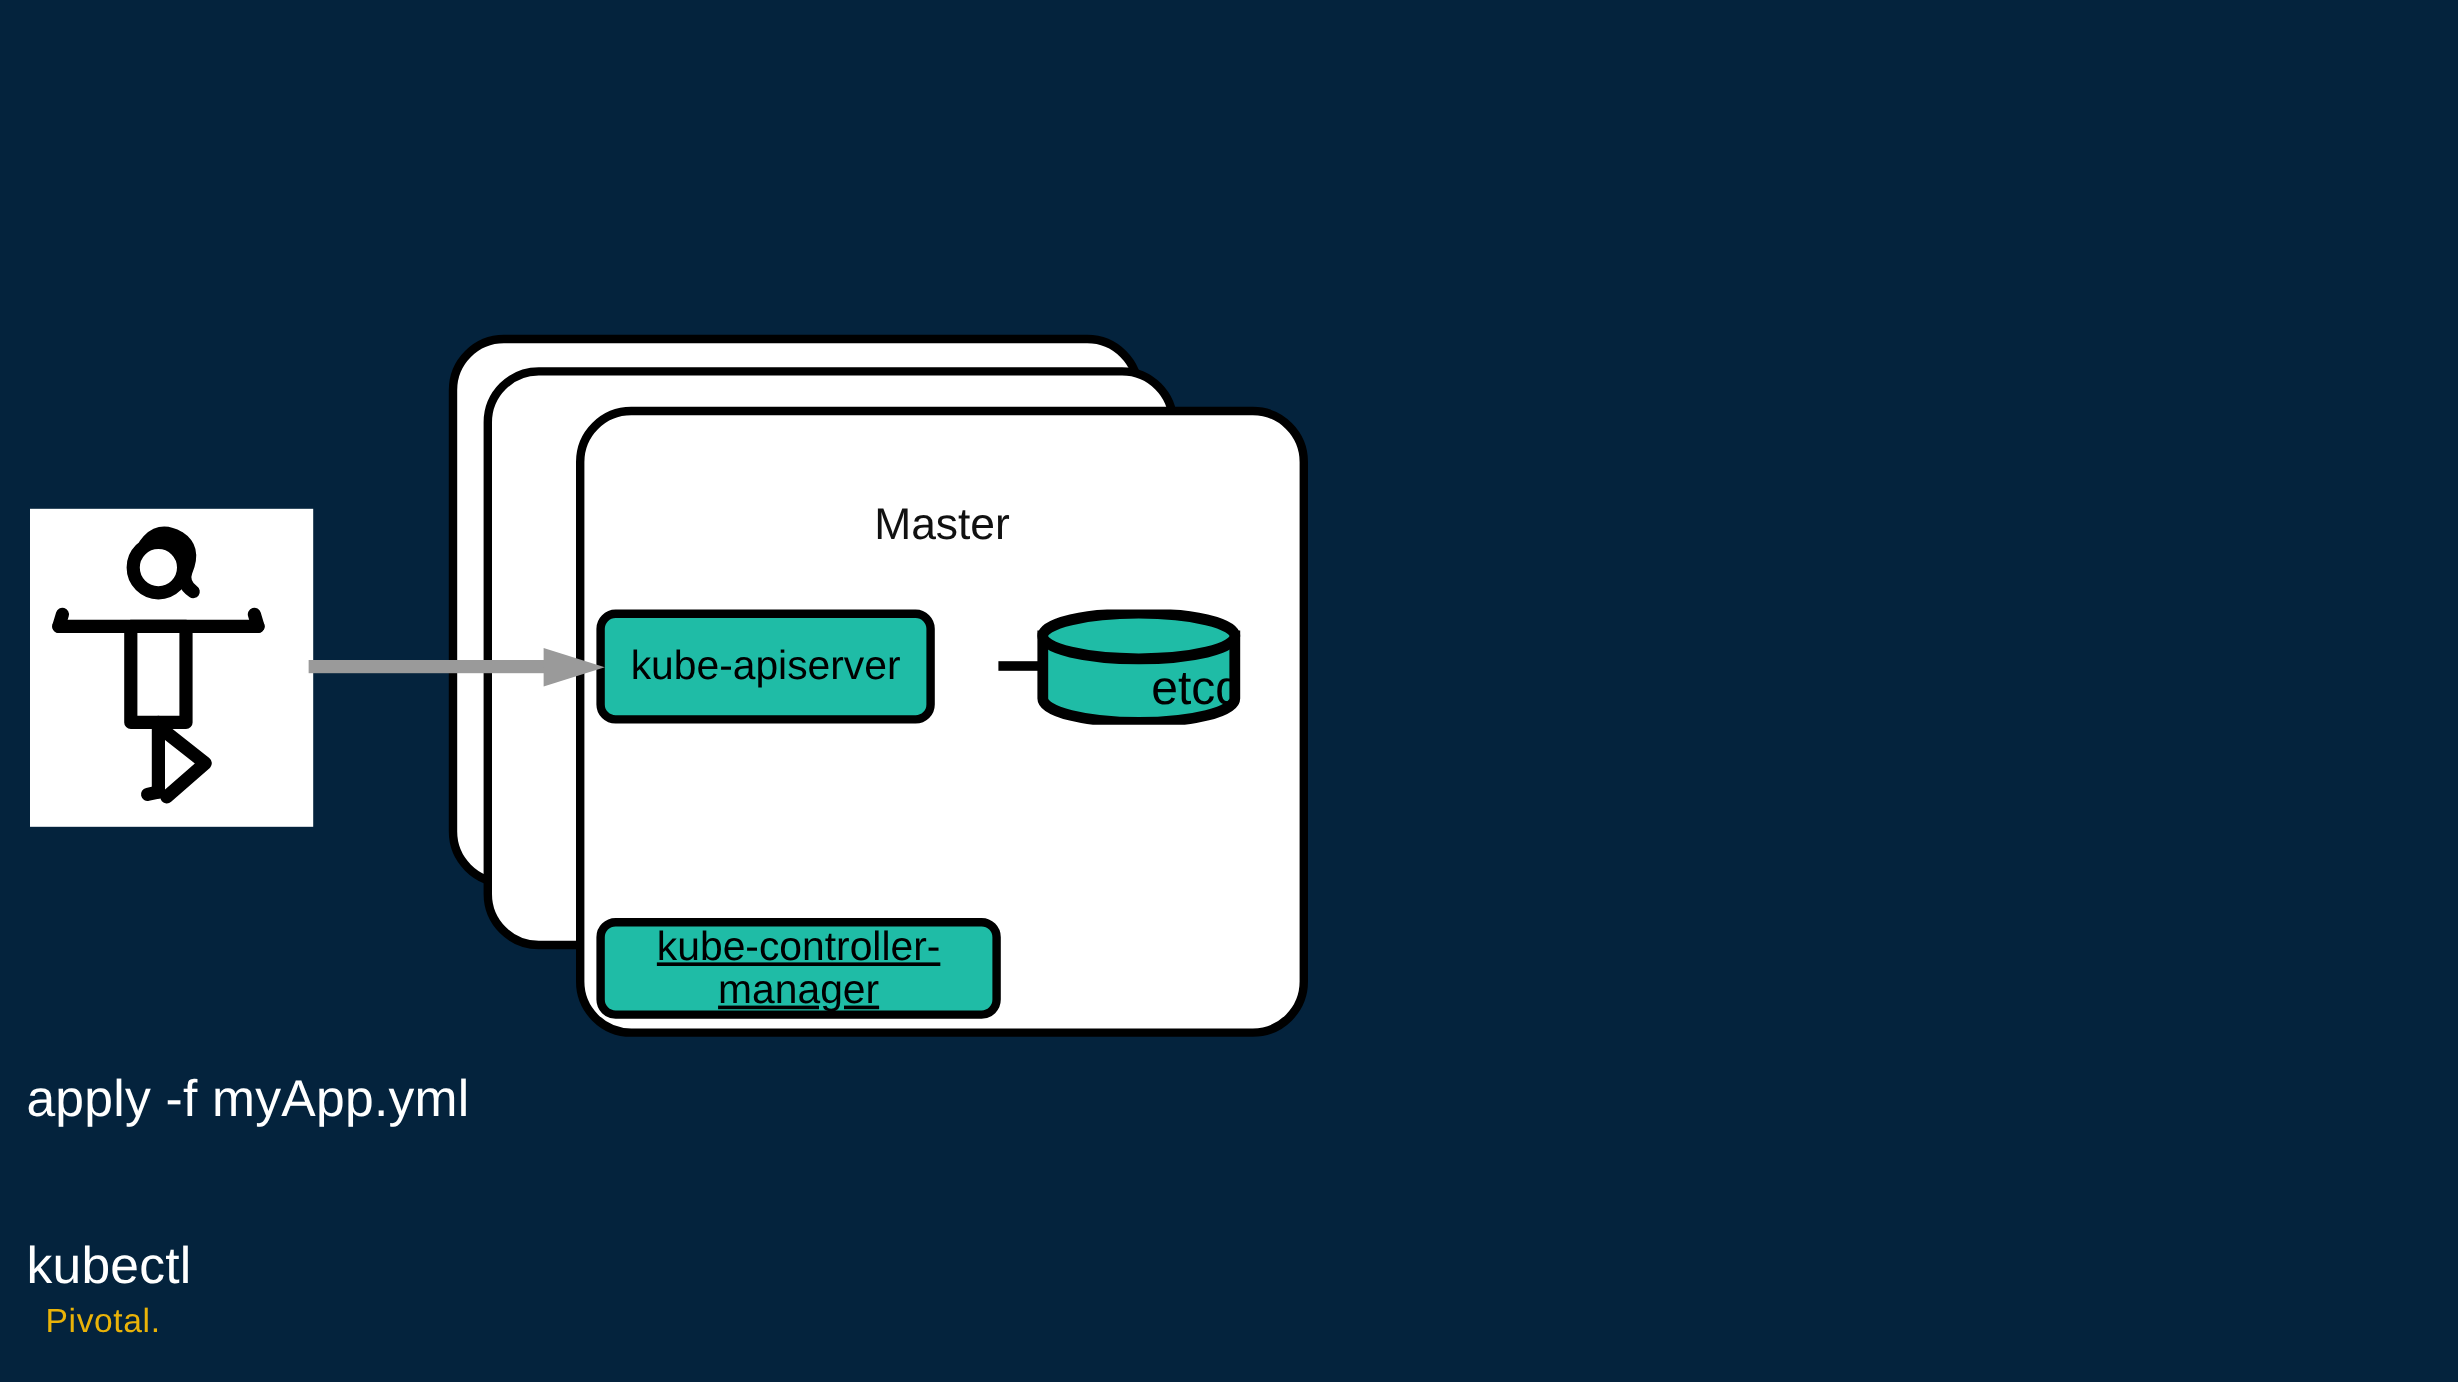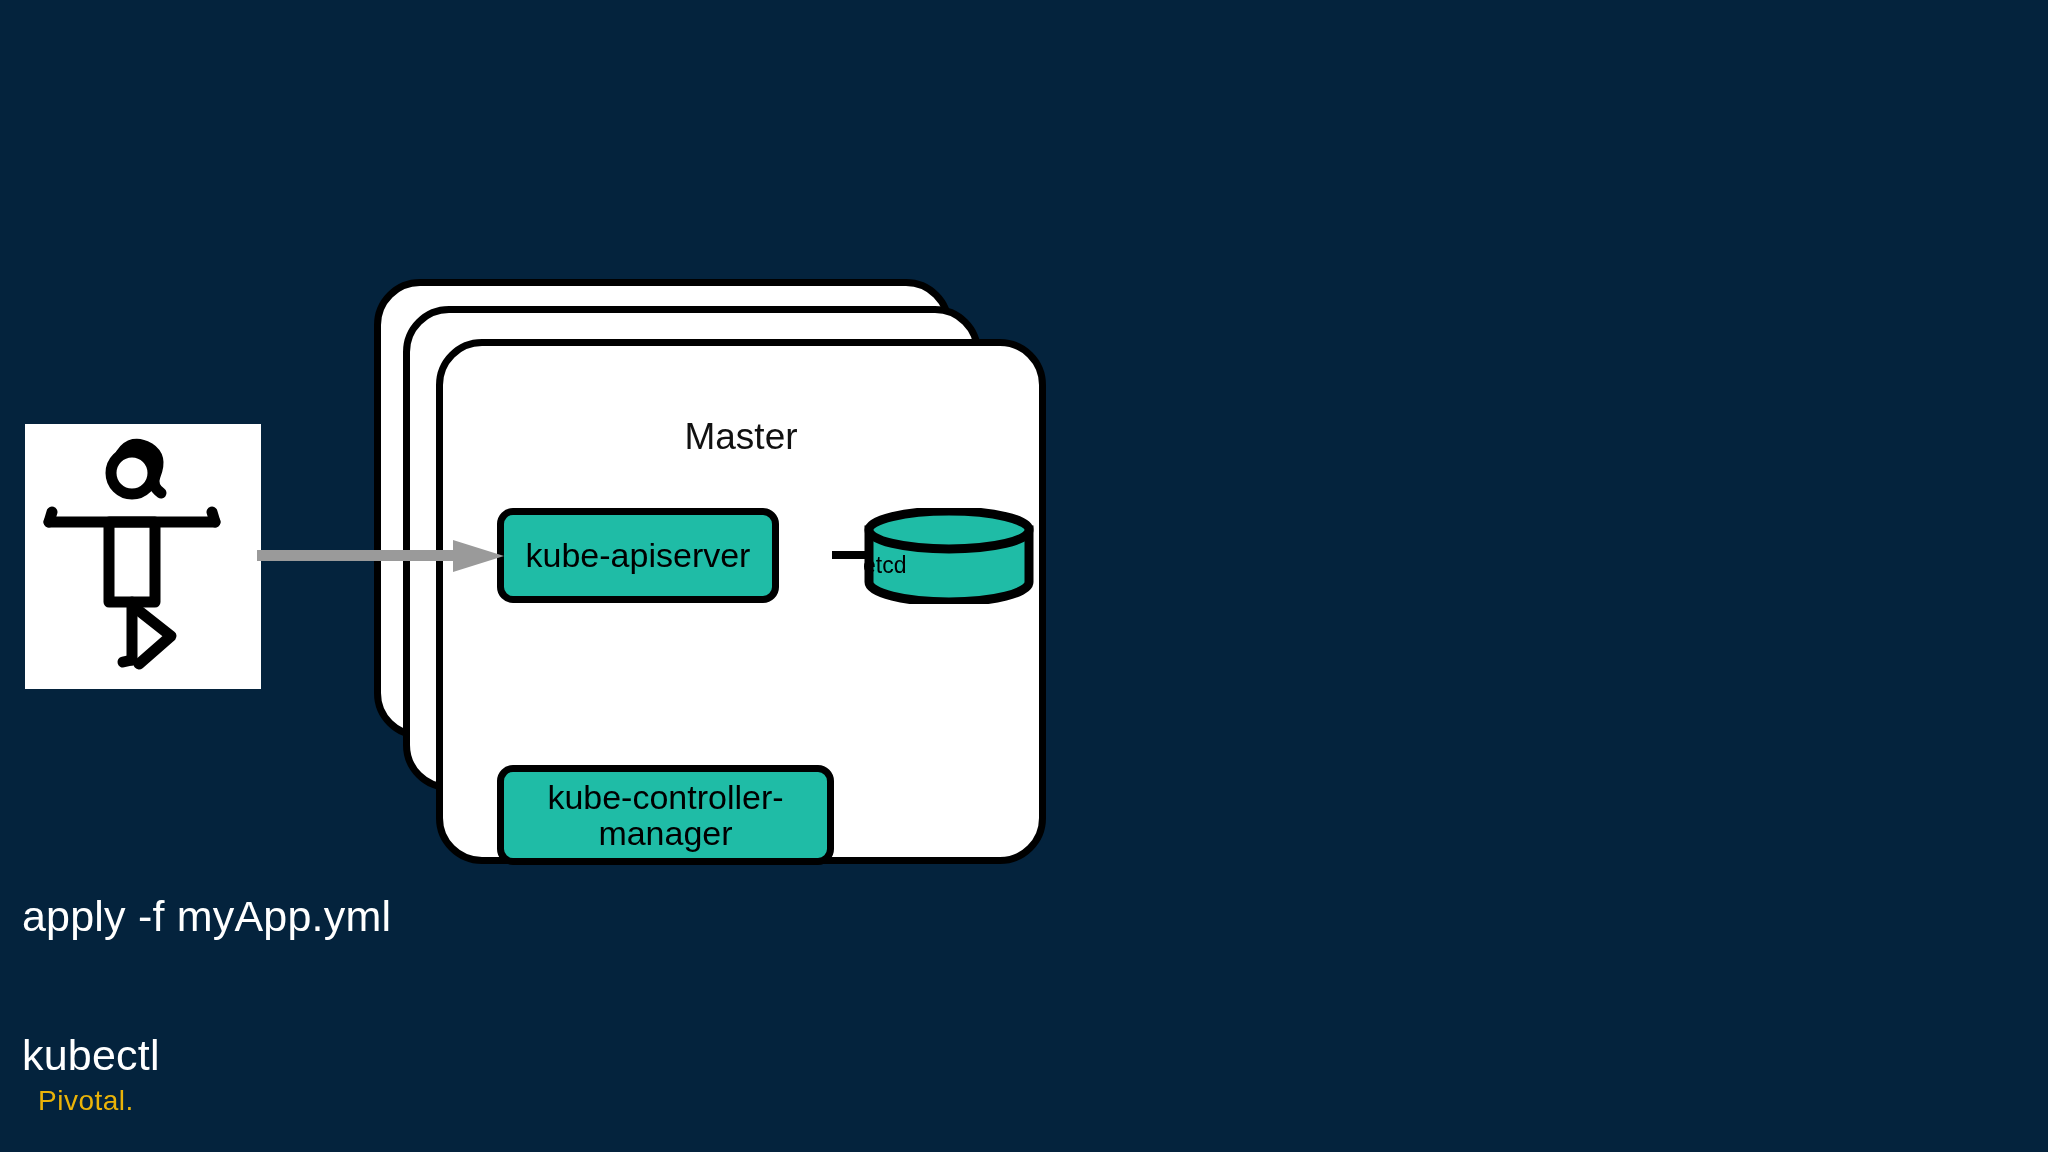--- a/index.html
+++ b/index.html
@@ -62,21 +62,21 @@
     text-align:center;
     font-size:37px;
     color:#111111;
     z-index:6;
   }
 
   
   #master-stack { left:374px; top:279px; width:740px; height:610px; }
   #master-stack .card.l1 { width:578px; height:460px; }
   #master-stack .card.l2 { width:578px; height:485px; }
-  #master-stack .card.l3 { width:610px; height:525px; }
+  #master-stack .card.l3 { width:610px; height:525px;margin-left:44px; }
 
   
   #worker-stack { left:1233px; top:279px; width:720px; height:600px; }
   #worker-stack .card.l1 { width:610px; height:400px; }
   #worker-stack .card.l2 { width:610px; height:430px; }
   #worker-stack .card.l3 { width:610px; height:520px; }
 
   
   .comp {
     position:absolute;
@@ -88,28 +88,28 @@
     justify-content:center;
     text-align:center;
     color:#000000;
     font-size:34px;
     line-height:1.06;
     z-index:8;
     padding:0 8px;
   }
   #comp-apiserver { left:497px; top:508px;  width:282px; height:95px; }
   #comp-scheduler { left:497px; top:633px;  width:337px; height:90px; }
-  #comp-kcm       { left:497px; top:765px;  width:337px; height:100px; }
+  #comp-kcm       { left:497px; top:765px;  width:337px; height:84px;text-decoration:underline; }
 
   
   #etcd-group { position:absolute; left:863px; top:508px; width:172px; height:96px; z-index:8; }
   #etcd-group svg { position:absolute; inset:0; width:100%; height:100%; }
   #etcd-label {
     position:absolute; left:0; right:0; top:44px;
-    text-align:left; font-size:23px; color:#000000;
+    text-align:right; font-size:40px; color:#000000;
   }
   
   #etcd-connector {
     position:absolute;
     left:832px; top:551px;
     width:38px; height:8px;
     background:#000000;
     z-index:7;
   }
 

